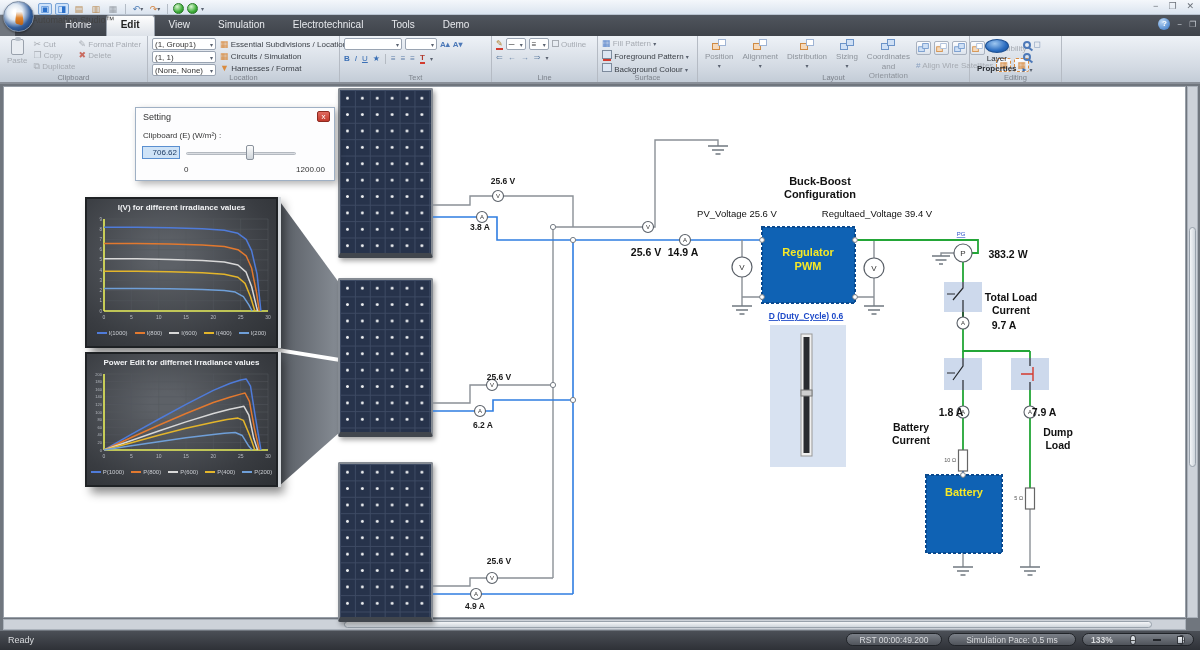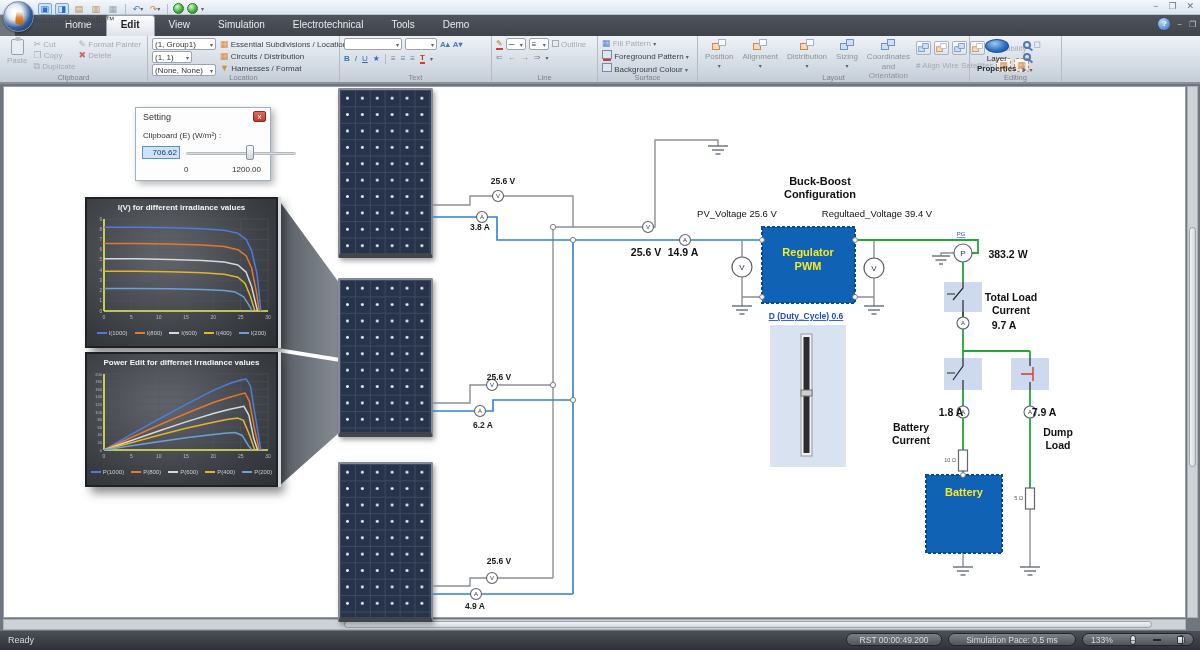--- a/index.html
+++ b/index.html
@@ -72,27 +72,27 @@
   .hthumb { position:absolute; left:340px; top:1px; width:808px; height:7px; background:linear-gradient(#f4f6f8,#cfd5dc); border:1px solid #98a1ab; border-radius:4px; }
 
   
   .statusbar { position:absolute; left:0; top:631px; width:1200px; height:19px;
     background:linear-gradient(#4b4f56,#2e3137); color:#d9dbde; font-size:9px; z-index:6; }
   .sb-ready { position:absolute; left:8px; top:4px; }
   .sb-pill { position:absolute; top:2px; height:13px; border:1px solid #212429; border-radius:8px;
     background:linear-gradient(#7b8088,#50545b); display:flex; align-items:center; justify-content:center; padding:0 8px; font-size:8.5px; }
   .sb-rst { left:846px; width:96px; }
   .sb-pace { left:948px; width:128px; }
-  .sb-zoom { left:1082px; width:112px; justify-content:center; gap:17px; }
+  .sb-zoom { left:1082px; width:112px; justify-content:center; gap:17px;font-weight:bold; }
   .zbtn { width:10px; height:10px; border-radius:50%; background:linear-gradient(#eef1f4,#b9bfc7); color:#333; font-size:8px; line-height:10px; text-align:center; border:1px solid #3a3d43; }
   .ztrack { position:relative; width:42px; height:2px; background:#23262b; }
   .zthumb { position:absolute; left:24px; top:-3px; width:6px; height:8px; background:linear-gradient(#f0f2f5,#b9bfc7); border:1px solid #33363c; }
 
   
-  .dialog { position:absolute; left:135px; top:107px; width:136px; height:74px; background:#fdfdfe;
+  .dialog { position:absolute; left:135px; top:107px; width:200px; height:74px; background:#fdfdfe;
     border:1px solid #9fb0c4; box-shadow:3px 3px 7px rgba(0,0,0,.3); z-index:9;padding-left:32px; }
   .dlg-title { position:absolute; left:7px; top:4px; font-size:9px; color:#333; }
   .dlg-close { position:absolute; right:4px; top:3px; width:13px; height:11px; background:linear-gradient(#e06a5f,#c33a2d);
     border:1px solid #8e2a20; border-radius:2px; color:#fff; font-size:8px; line-height:10px; text-align:center; }
   .dlg-label { position:absolute; left:7px; top:23px; font-size:8px; color:#333; }
   .dlg-input { position:absolute; left:6px; top:38px; width:38px; height:13px; background:#cfe3f7; border:1px solid #5a8fd0;
     font-size:8px; color:#17355f; text-align:right; padding-right:2px; font-family:"Liberation Sans",sans-serif; }
   .dlg-track { position:absolute; left:50px; top:44px; width:110px; height:3px; background:#dadde2; border:1px solid #b4b9c0; border-radius:2px; }
   .dlg-thumb { position:absolute; left:110px; top:37px; width:8px; height:15px; background:linear-gradient(#fdfdfd,#ced4da);
     border:1px solid #8a929c; border-radius:2px; }
@@ -231,32 +231,32 @@
     <div class="rcap">Clipboard</div>
   </div>
 
   <div class="rgroup" style="width:192px">
     <div class="rrow" style="align-items:flex-start;gap:4px">
       <div style="display:flex;flex-direction:column;gap:1px">
         <span class="rsel" style="width:64px">
             <span>(1, Group1)</span>
             <span class="dd">▾</span>
           </span>
-        <span class="rsel" style="width:40px">
+        <span class="rsel" style="width:64px">
             <span>(1, 1)</span>
             <span class="dd">▾</span>
           </span>
         <span class="rsel" style="width:64px">
             <span>(None, None)</span>
             <span class="dd">▾</span>
           </span>
       </div>
       <div style="display:flex;flex-direction:column;gap:2px;margin-top:1px">
         <span class="rlbl"><span class="orangegrid">▦</span> <span>Essential Subdivisions / Locations</span></span>
-        <span class="rlbl"><span class="orangegrid">▦</span> <span>Circuits / Distribution</span></span>
+        <span class="rlbl"><span class="orangegrid">▦</span> <span>Circuits / Simulation</span></span>
         <span class="rlbl"><span class="orangegrid">▼</span> <span>Harnesses / Format</span></span>
       </div>
     </div>
     <div class="rcap">Location</div>
   </div>
 
   <div class="rgroup" style="width:152px">
     <div style="display:flex;flex-direction:column;gap:3px">
       <div class="rrow">
         <span class="rsel" style="width:58px">

